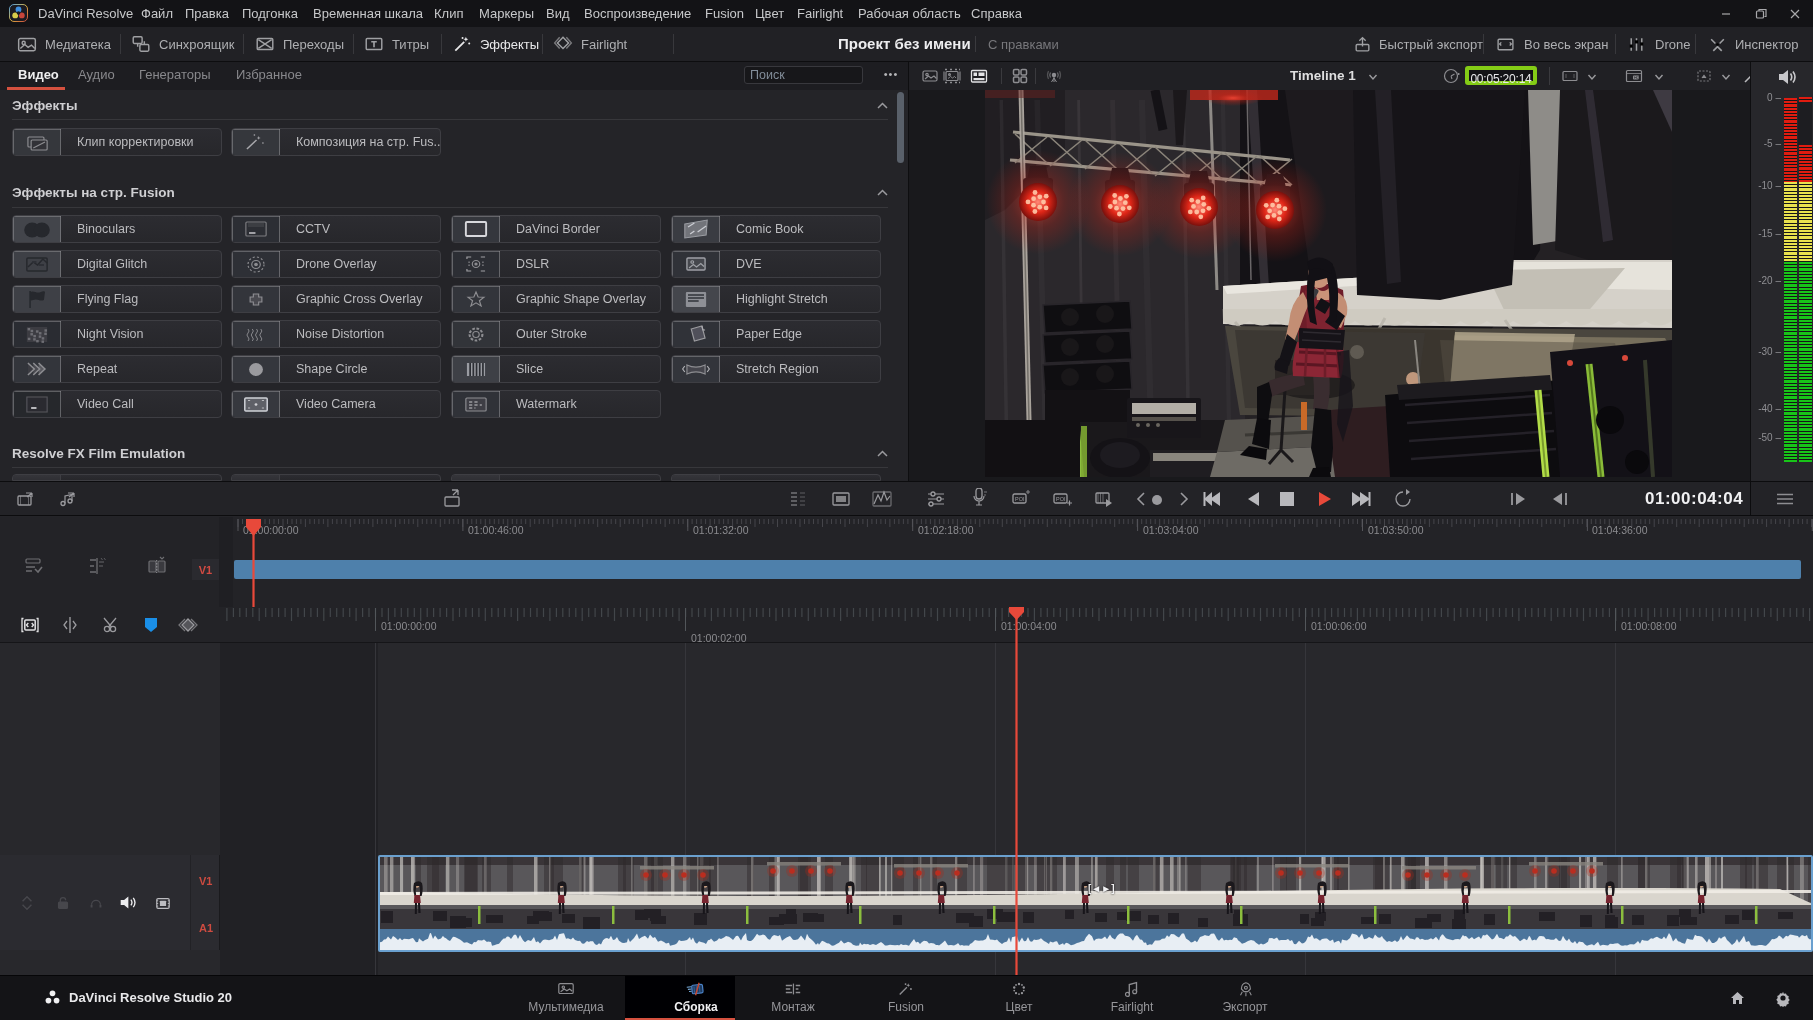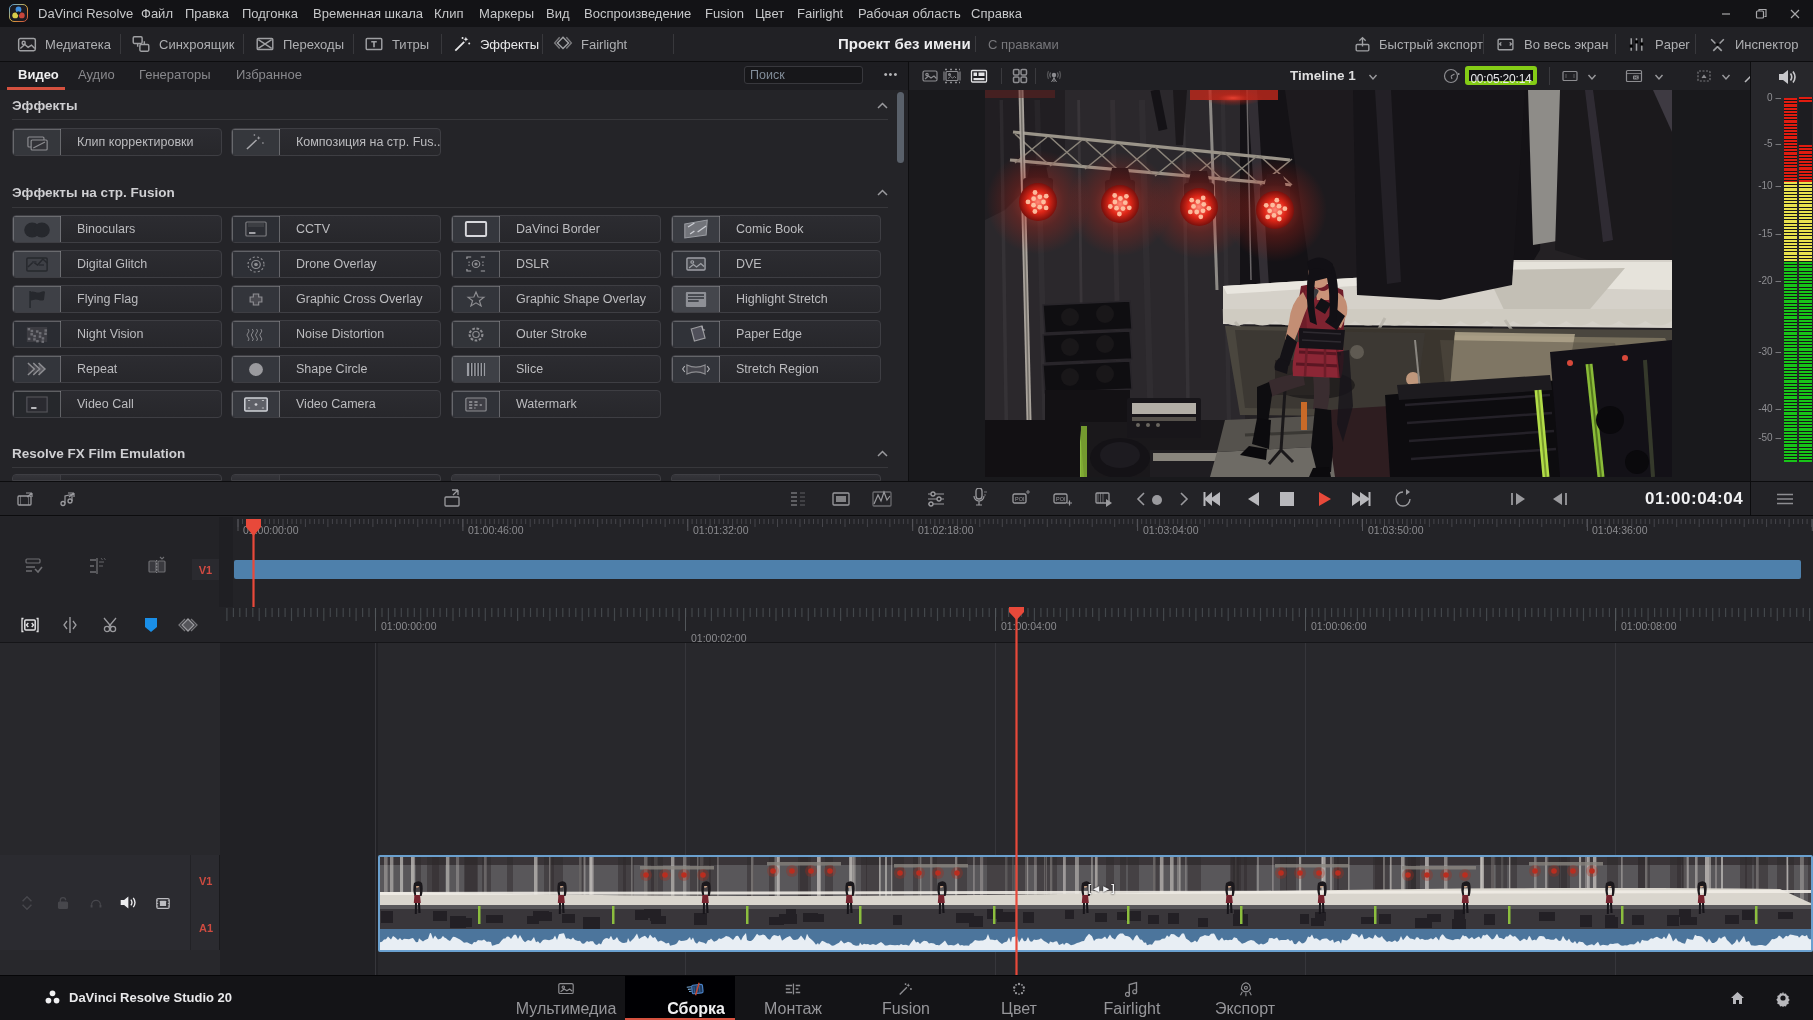--- a/index.html
+++ b/index.html
@@ -49,21 +49,21 @@
 #ovtrack{position:absolute;left:234px;top:43px;width:1567px;height:19px;background:#4e80ab;border-radius:2px;}
 #v1box{position:absolute;left:192px;top:42px;width:27px;height:21px;background:#2a2a2f;color:#d24a42;font-size:11px;font-weight:bold;text-align:center;line-height:22px;}
 
 #dtl{left:0;top:607px;width:1813px;height:368px;background:#28282c;}
 #dtlbar{position:absolute;left:0;top:0;width:1813px;height:36px;background:#232327;border-bottom:1px solid #151518;}
 #dtlbody{position:absolute;left:0;top:36px;width:1813px;height:332px;background:#28282c;}
 #dtlheader{position:absolute;left:0;top:36px;width:220px;height:332px;background:#28282c;border-right:1px solid #1a1a1d;}
 .trklabel{position:absolute;left:196px;color:#cd4b40;font-size:11px;font-weight:bold;}
 
 #bottombar{left:0;top:975px;width:1813px;height:45px;background:#141417;border-top:1px solid #060608;}
-.page{position:absolute;top:0;width:110px;height:42px;text-align:center;color:#96969a;font-size:16px;}
+.page{position:absolute;top:0;width:110px;height:42px;text-align:center;color:#96969a;font-size:12px;}
 .page .pic{margin-top:4px;height:17px;}
 .page .ptx{margin-top:3px;}
 .page.sel{background:#000003;height:42px;color:#f0f0f2;font-weight:bold;padding-left:32px;}
 .page.sel:after{content:"";position:absolute;left:0;bottom:-3px;width:100%;height:3px;background:#d5513f;}
 #brand{position:absolute;left:69px;top:14px;color:#e9e9eb;font-size:13px;font-weight:bold;}
 </style>
 </head><body>
 <div id="root">
 <div id="titlebar" class="abs">
       <svg class="abs" style="left:9px;top:4px" width="19" height="18" viewBox="0 0 19 18">
@@ -177,21 +177,21 @@
         <span>Во весь экран</span>
       </div>
       <div class="tdiv" style="left:1615px"></div>
       <svg class="abs" style="left:1627px;top:8px" width="19" height="19" viewBox="0 0 18 18" fill="none" stroke="#9fa0a3" stroke-width="1.3">
         <path d="M4 3v12M9 3v12M14 3v12" stroke-width="1.4"></path>
         <rect x="2.6" y="9" width="2.8" height="3" fill="currentColor" stroke="none"></rect>
         <rect x="7.6" y="5" width="2.8" height="3" fill="currentColor" stroke="none"></rect>
         <rect x="12.6" y="7" width="2.8" height="3" fill="currentColor" stroke="none"></rect>
       </svg>
       <div class="tbtn" style="left:1655px">
-        <span>Paper</span>
+        <span>Drone</span>
       </div>
       <div class="tdiv" style="left:1695px"></div>
       <svg class="abs" style="left:1708px;top:8px" width="19" height="19" viewBox="0 0 18 18" fill="none" stroke="#9fa0a3" stroke-width="1.3">
         <path d="M3 4l4 4M15 4l-4 4M5 15l4-4 4 4" stroke-width="1.5"></path>
         <circle cx="9" cy="9" r="1.2" fill="currentColor" stroke="none"></circle>
       </svg>
       <div class="tbtn" style="left:1735px">
         <span>Инспектор</span>
       </div>
     </div>

